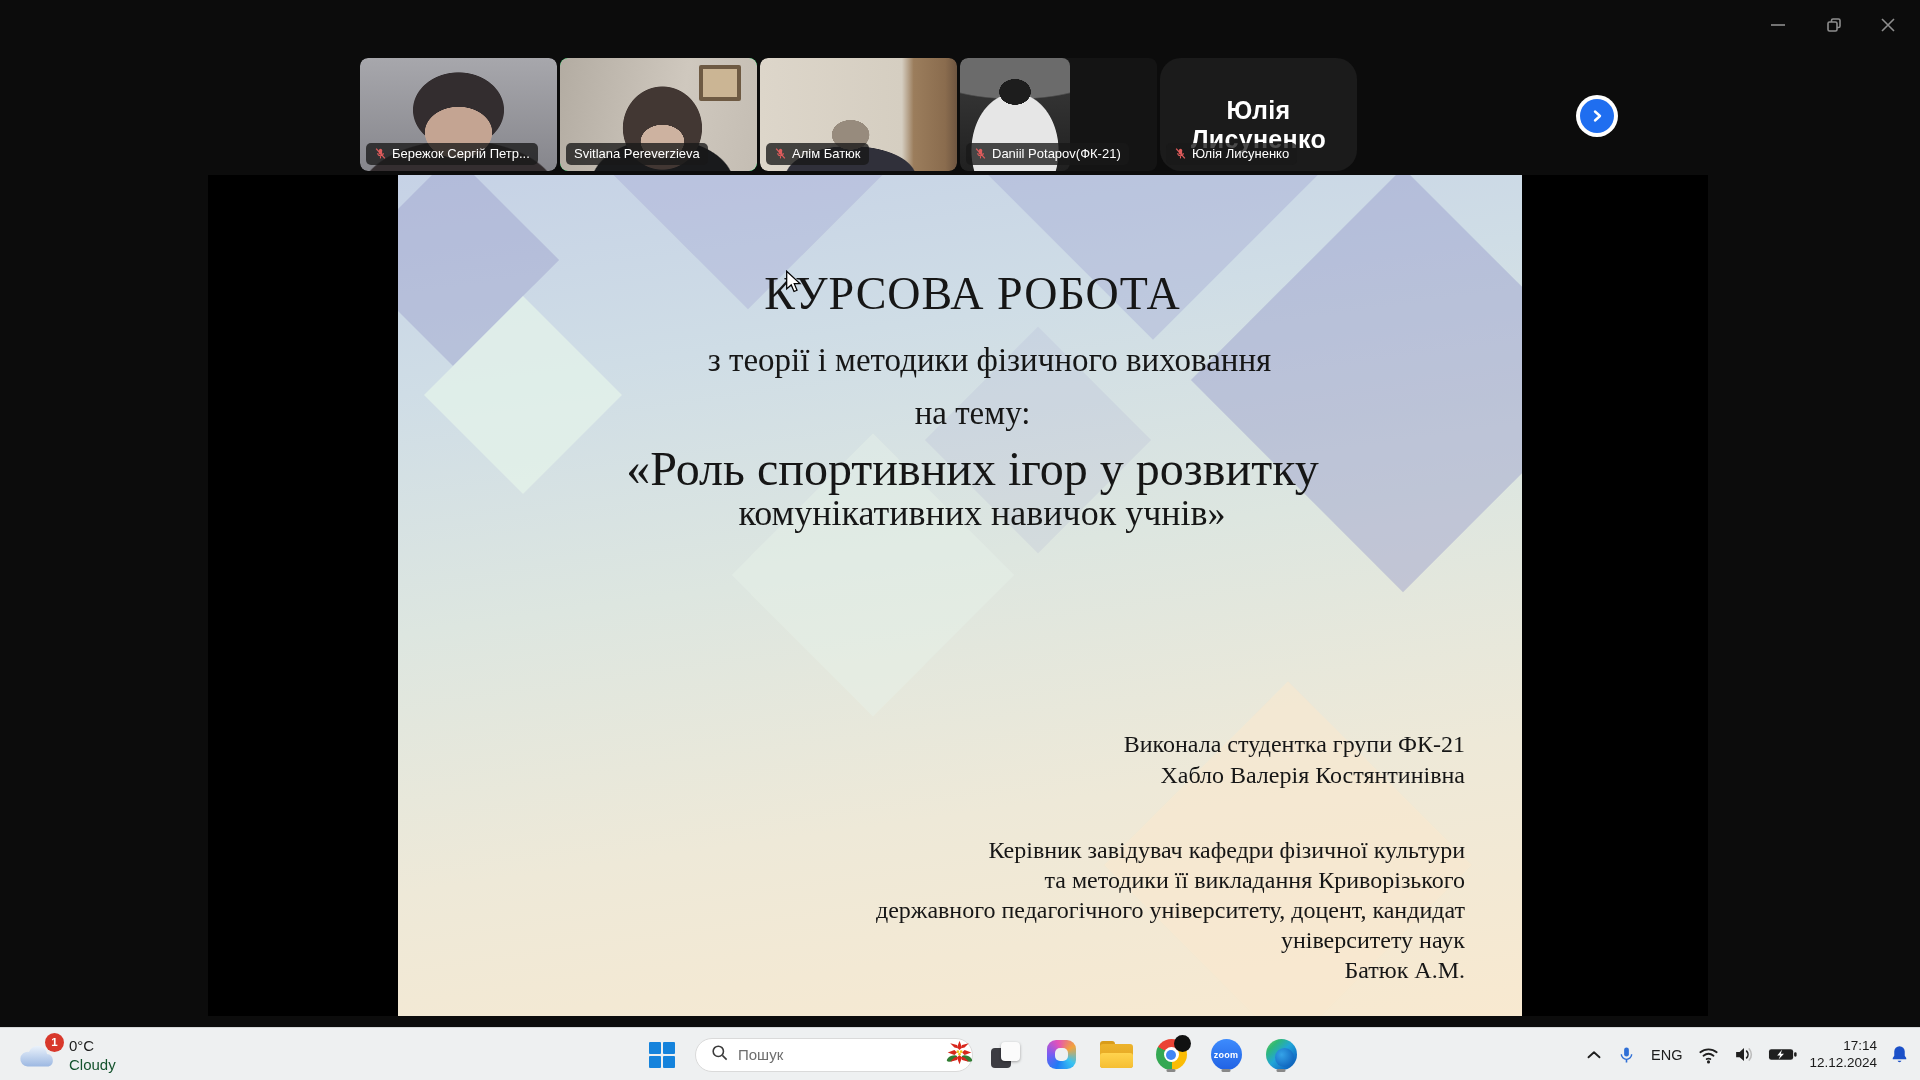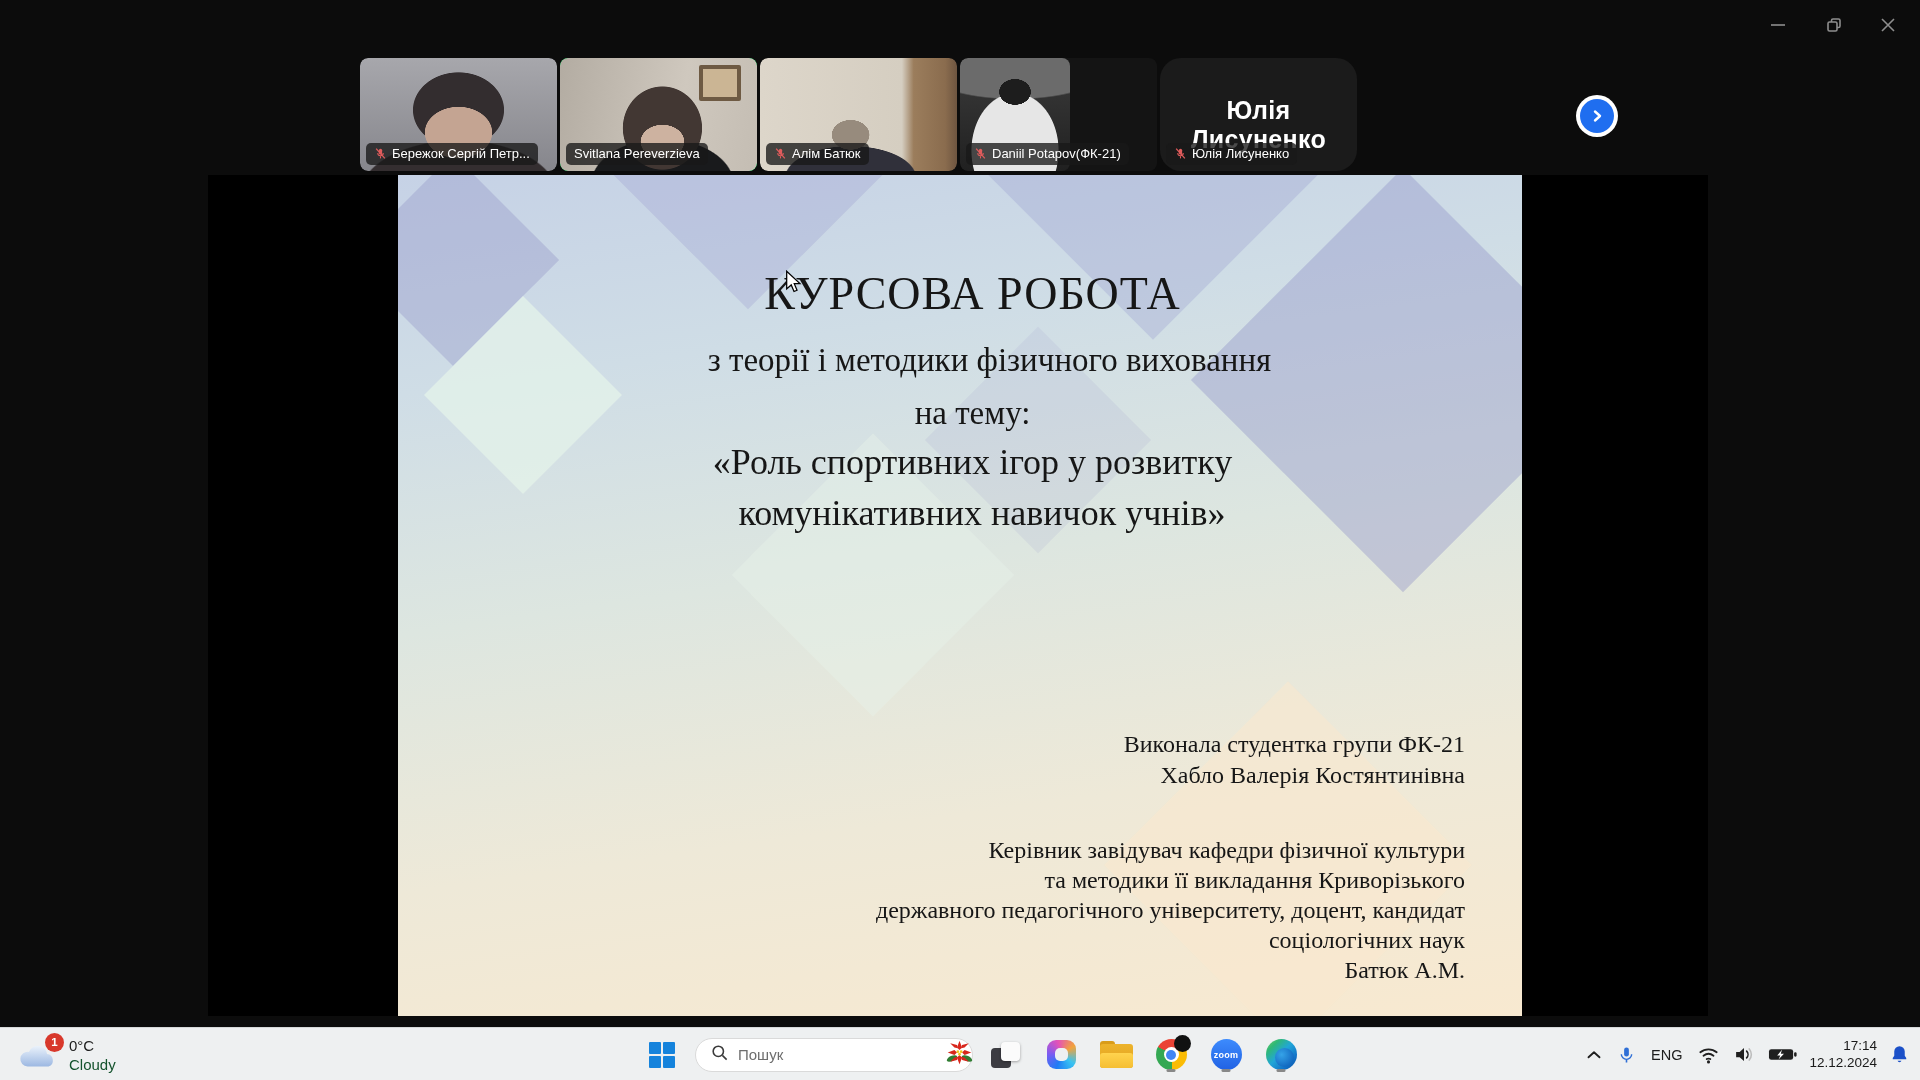--- a/index.html
+++ b/index.html
@@ -57,21 +57,21 @@
   
   .share { position:absolute; left:208px; top:175px; width:1500px; height:841px; background:#000; }
   .slide { position:absolute; left:190px; top:0; width:1124px; height:841px; overflow:hidden;
            background:linear-gradient(172deg, #c6d2e6 0%, #cfdde6 22%, #dde6e0 46%, #eee9d8 72%, #f8e9d0 100%);
            font-family:"Liberation Serif", serif; color:#161616; }
   .diamond { position:absolute; transform:rotate(45deg); }
   .s-center { position:absolute; left:0; right:0; text-align:center;margin-left:25px; }
   .s-title { top:92px; font-size:46px; letter-spacing:1px; }
   .s-sub   { top:167px; font-size:33px;padding-left:34px; }
   .s-lab   { top:220px; font-size:33px; }
-  .s-t1    { top:266px; font-size:36px; }
+  .s-t1    { top:266px; font-size:48px; }
   .s-t2    { top:317px; font-size:36px;padding-left:19px; }
   .s-right { position:absolute; right:57px; text-align:right; font-size:24px; line-height:31px; }
   .s-auth  { top:554px; }
   .s-adv   { top:660px; line-height:30px; }
 
   
   .cursor { position:absolute; left:784px; top:270px; }
 
   
   .taskbar { position:absolute; left:0; top:1027px; width:1920px; height:53px;
@@ -256,21 +256,21 @@
       <div class="s-center s-t2">комунікативних навичок учнів»</div>
 
       <div class="s-right s-auth">
         <div>Виконала студентка групи ФК-21</div>
         <div>Хабло Валерія Костянтинівна</div>
       </div>
       <div class="s-right s-adv">
         <div>Керівник завідувач кафедри фізичної культури</div>
         <div>та методики її викладання Криворізького</div>
         <div>державного педагогічного університету, доцент, кандидат</div>
-        <div>соціологічних наук</div>
+        <div>університету наук</div>
         <div>Батюк А.М.</div>
       </div>
     </div>
   </div>
 
   <div class="cursor">
     <svg width="18" height="24" viewBox="0 0 12 19">
         <path d="M1 1v14l3.6-3.2L6.8 17l2.4-1-2.2-5.2H11.5z" fill="#fff" stroke="#000" stroke-width="1"></path>
       </svg>
   </div>

